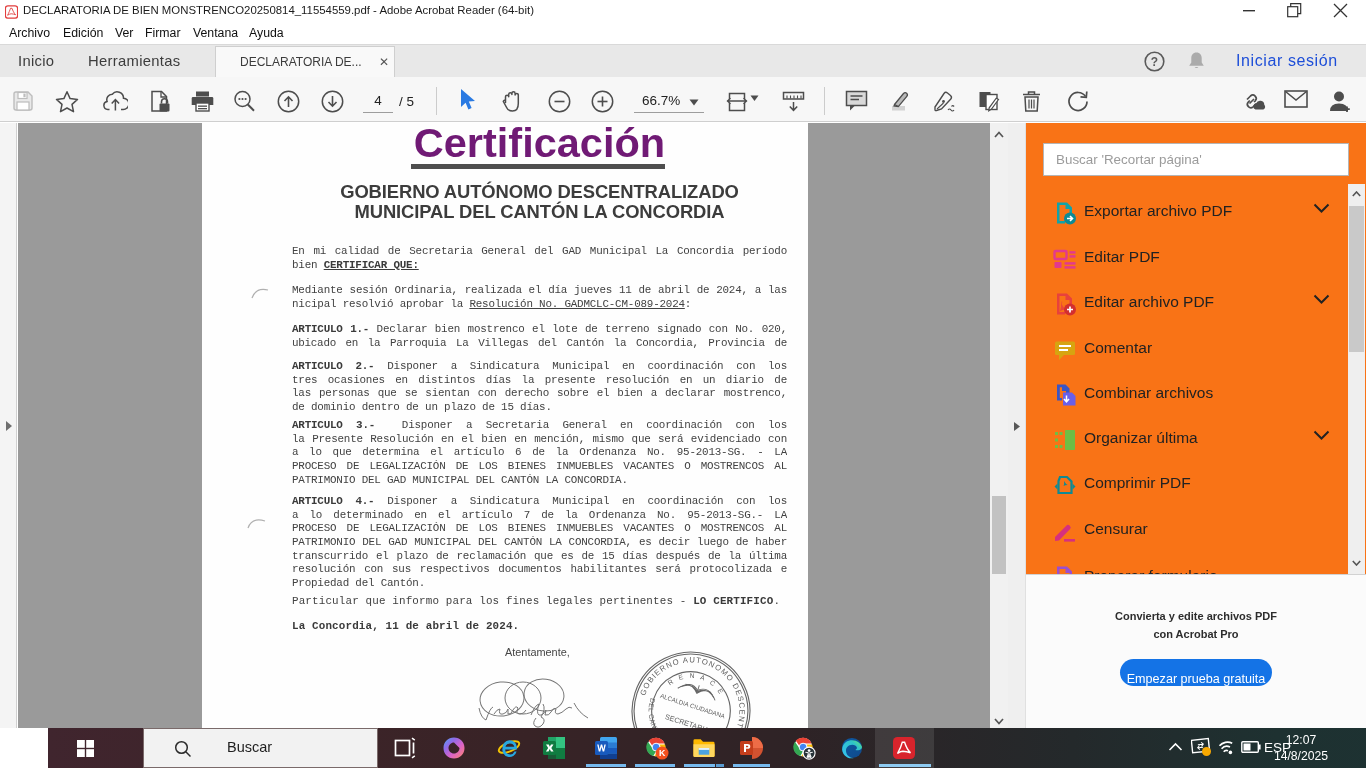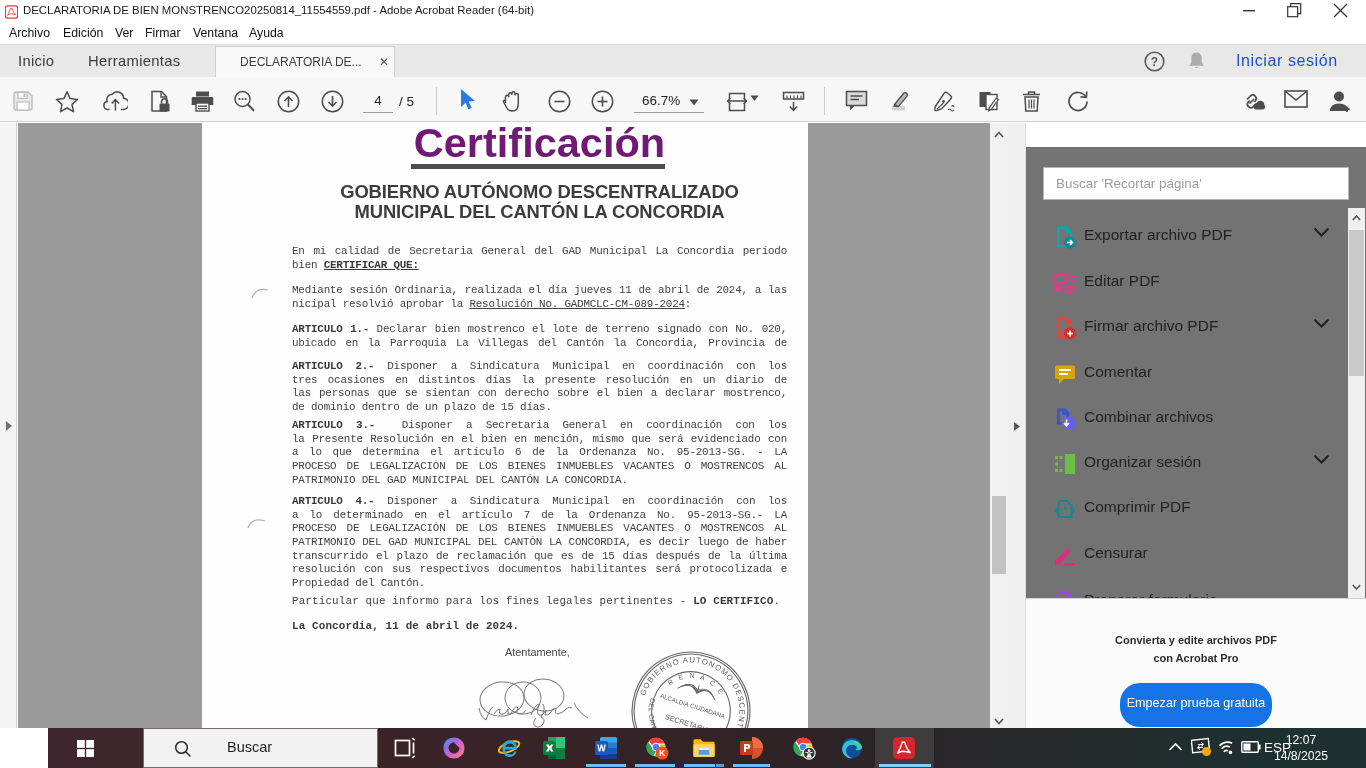--- a/index.html
+++ b/index.html
@@ -27,33 +27,33 @@
   .tico { position:absolute; top:13px; }
   .tsep { position:absolute; top:10px; width:1px; height:28px; background:#cccccc; }
 
   
   #main { position:absolute; left:0; top:123px; width:1366px; height:605px; }
   #leftstrip { position:absolute; left:0; top:0; width:17px; height:605px; background:#f4f4f4; border-right:1px solid #d0d0d0; }
   #docarea { position:absolute; left:18px; top:0; width:972px; height:605px; background:#9a9a9a; overflow:hidden; }
   #page { position:absolute; left:184px; top:0; width:606px; height:700px; background:#fefefe; color:#3d3d3d; }
   #docscroll { position:absolute; left:990px; top:0; width:18px; height:605px; background:#f1f1f1; }
   #collapsestrip { position:absolute; left:1008px; top:0; width:18px; height:605px; background:#efefef; border-right:1px solid #e0e0e0; }
-  #sidebar { position:absolute; left:1026px; top:0; width:340px; height:605px; background:#737373;margin-top:24px; }
+  #sidebar { position:absolute; left:1026px; top:0; width:340px; height:605px; background:#f97316; }
 
   
   #searchbox { position:absolute; left:17px; top:20px; width:306px; height:33px; background:#fff; border:1px solid #b5b5b5; font-size:13.4px; color:#9b9b9b; line-height:31px; padding-left:12px; }
   .sitem { position:absolute; left:0; width:322px; height:45px; }
   .sitem .lbl { position:absolute; left:58px; top:13px; font-size:15.5px; color:#222; }
   .sitem .chev { position:absolute; left:287px; top:14px; }
   .sitem svg.icn { position:absolute; left:27px; top:12px; }
   #sbscroll { position:absolute; left:322px; top:61px; width:17px; height:390px; background:#efefef; }
   #sbdivider { position:absolute; left:0; top:451px; width:340px; height:1px; background:#d2d2d2; }
   #promo { position:absolute; left:0; top:452px; width:340px; height:153px; background:#fbfbfb; text-align:center; }
   #promo .t1 { margin-top:32px; font-size:11px; font-weight:bold; color:#2d2d2d; line-height:18px; }
-  #bluebtn { display:inline-block; margin-top:16px; width:152px; height:44px; border-radius:20px; background:#1473e6; color:#fff; font-size:12.6px; line-height:40px; }
+  #bluebtn { display:inline-block; margin-top:16px; width:152px; height:27px; border-radius:20px; background:#1473e6; color:#fff; font-size:12.6px; line-height:40px; }
 
   
   #taskbar { position:absolute; left:0; top:728px; width:1366px; height:40px;
      background:linear-gradient(90deg,#40252e 0%,#3d2429 18%,#382326 35%,#2e2326 55%,#24292b 75%,#1e3131 90%,#1d3232 100%);margin-left:48px; }
   #tsearch { position:absolute; left:95px; top:0; width:235px; height:40px; background:#f2f2f2; border:1px solid #7a6a6a; }
   #tsearch .stxt { position:absolute; left:83px; top:10px; font-size:14.5px; color:#1f1f1f; }
   .tbico { position:absolute; top:8px; width:24px; height:24px; }
   .uline { position:absolute; top:36px; height:3px; background:#76b9ed; }
 
   
@@ -405,21 +405,21 @@
         <span class="lbl">Editar PDF</span>
       </div>
 
       <div class="sitem" style="top:157px">
         <svg class="icn" width="24" height="24" viewBox="0 0 24 24">
           <path d="M4 1.5 L14 1.5 L19 6.5 L19 13 L16.5 13 L16.5 8 L12.5 8 L12.5 4 L6.5 4 L6.5 20 L12 20 L12 22.5 L4 22.5 Z" fill="#e8413c"></path>
           <path d="M8 11 q2.5 5 5.5 6.5 q-4.5 0 -6.5 1.5 q1.5 -3.5 1 -8 Z M8.7 12.5 q0.8 -2.5 0.3 -3.5 q-1 0.5 -0.3 3.5 Z" fill="#e8413c" opacity="0.9"></path>
           <circle cx="17" cy="17.5" r="6" fill="#d32f2f"></circle>
           <path d="M17 14.5 L17 20.5 M14 17.5 L20 17.5" stroke="#fff" stroke-width="1.7"></path>
         </svg>
-        <span class="lbl">Firmar archivo PDF</span>
+        <span class="lbl">Editar archivo PDF</span>
         <svg class="chev" width="17" height="11" viewBox="0 0 17 11">
             <path d="M1.5 1.5 L8.5 8.5 L15.5 1.5" fill="none" stroke="#222" stroke-width="2"></path>
           </svg>
       </div>
 
       <div class="sitem" style="top:203px">
         <svg class="icn" width="24" height="24" viewBox="0 0 24 24">
           <rect x="2" y="3.5" width="20" height="13.5" rx="1.5" fill="#d7a410"></rect>
           <path d="M6 17 L6 22 L11 17 Z" fill="#d7a410"></path>
           <path d="M6 8 L18 8 M6 12 L15 12" stroke="#fff" stroke-width="1.8"></path>
@@ -438,21 +438,21 @@
 
       <div class="sitem" style="top:293px">
         <svg class="icn" width="24" height="24" viewBox="0 0 24 24">
           <rect x="12" y="2" width="10" height="20" rx="1" fill="#6fbe44"></rect>
           <rect x="2" y="4" width="3 " height="3" fill="#6fbe44"></rect>
             <rect x="6.5" y="4" width="3" height="3" fill="#6fbe44"></rect>
           <rect x="2" y="10.5" width="3" height="3" fill="#6fbe44"></rect>
           <rect x="2" y="17" width="3" height="3" fill="#6fbe44"></rect>
             <rect x="6.5" y="17" width="3" height="3" fill="#6fbe44"></rect>
         </svg>
-        <span class="lbl">Organizar sesión</span>
+        <span class="lbl">Organizar última</span>
         <svg class="chev" width="17" height="11" viewBox="0 0 17 11">
             <path d="M1.5 1.5 L8.5 8.5 L15.5 1.5" fill="none" stroke="#222" stroke-width="2"></path>
           </svg>
       </div>
 
       <div class="sitem" style="top:338px">
         <svg class="icn" width="24" height="24" viewBox="0 0 24 24">
           <path d="M7 4 L14 4 L18.5 8.5 L18.5 20 L5.5 20 L5.5 8 Z" fill="none" stroke="#0e8a94" stroke-width="2.2"></path>
           <path d="M11 8 q1.8 3 3.6 4 q-2.7 0 -4 1 q0.9 -2.3 0.4 -5" fill="#0e8a94"></path>
           <path d="M4.5 10.5 L1.5 13.5 L4.5 16.5 Z M19.5 10.5 L22.5 13.5 L19.5 16.5 Z" fill="#0e8a94"></path>

